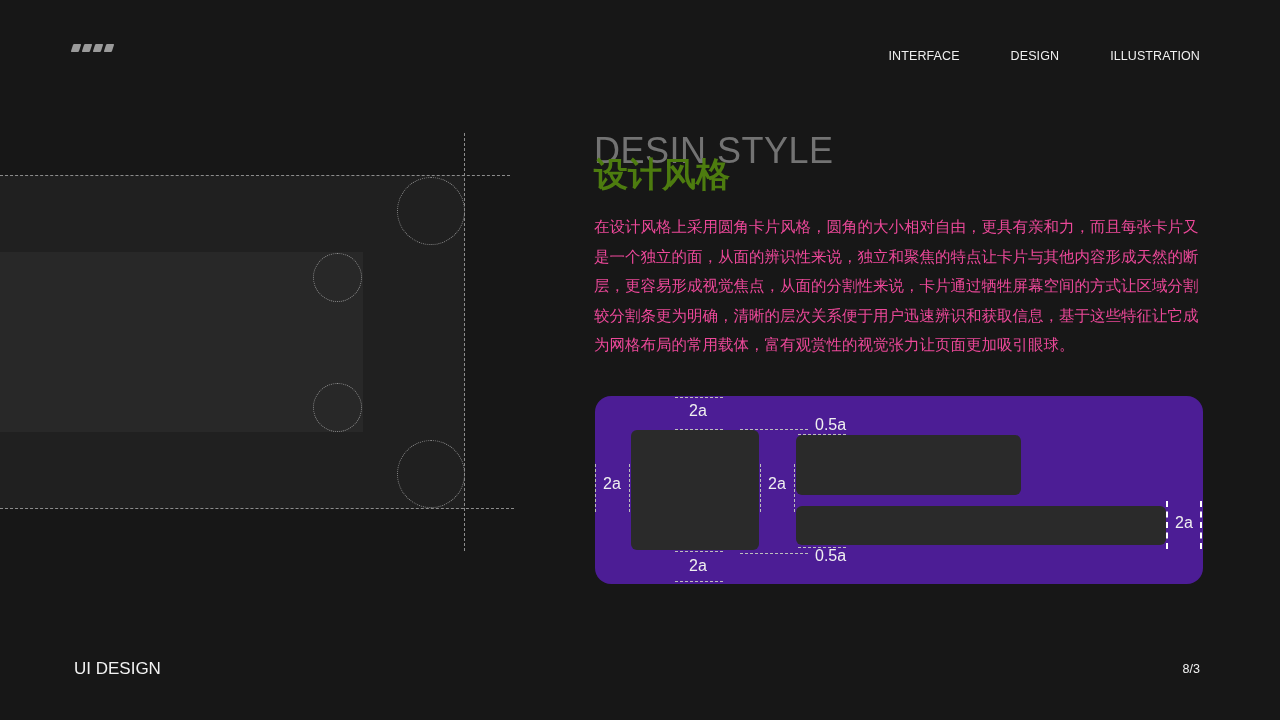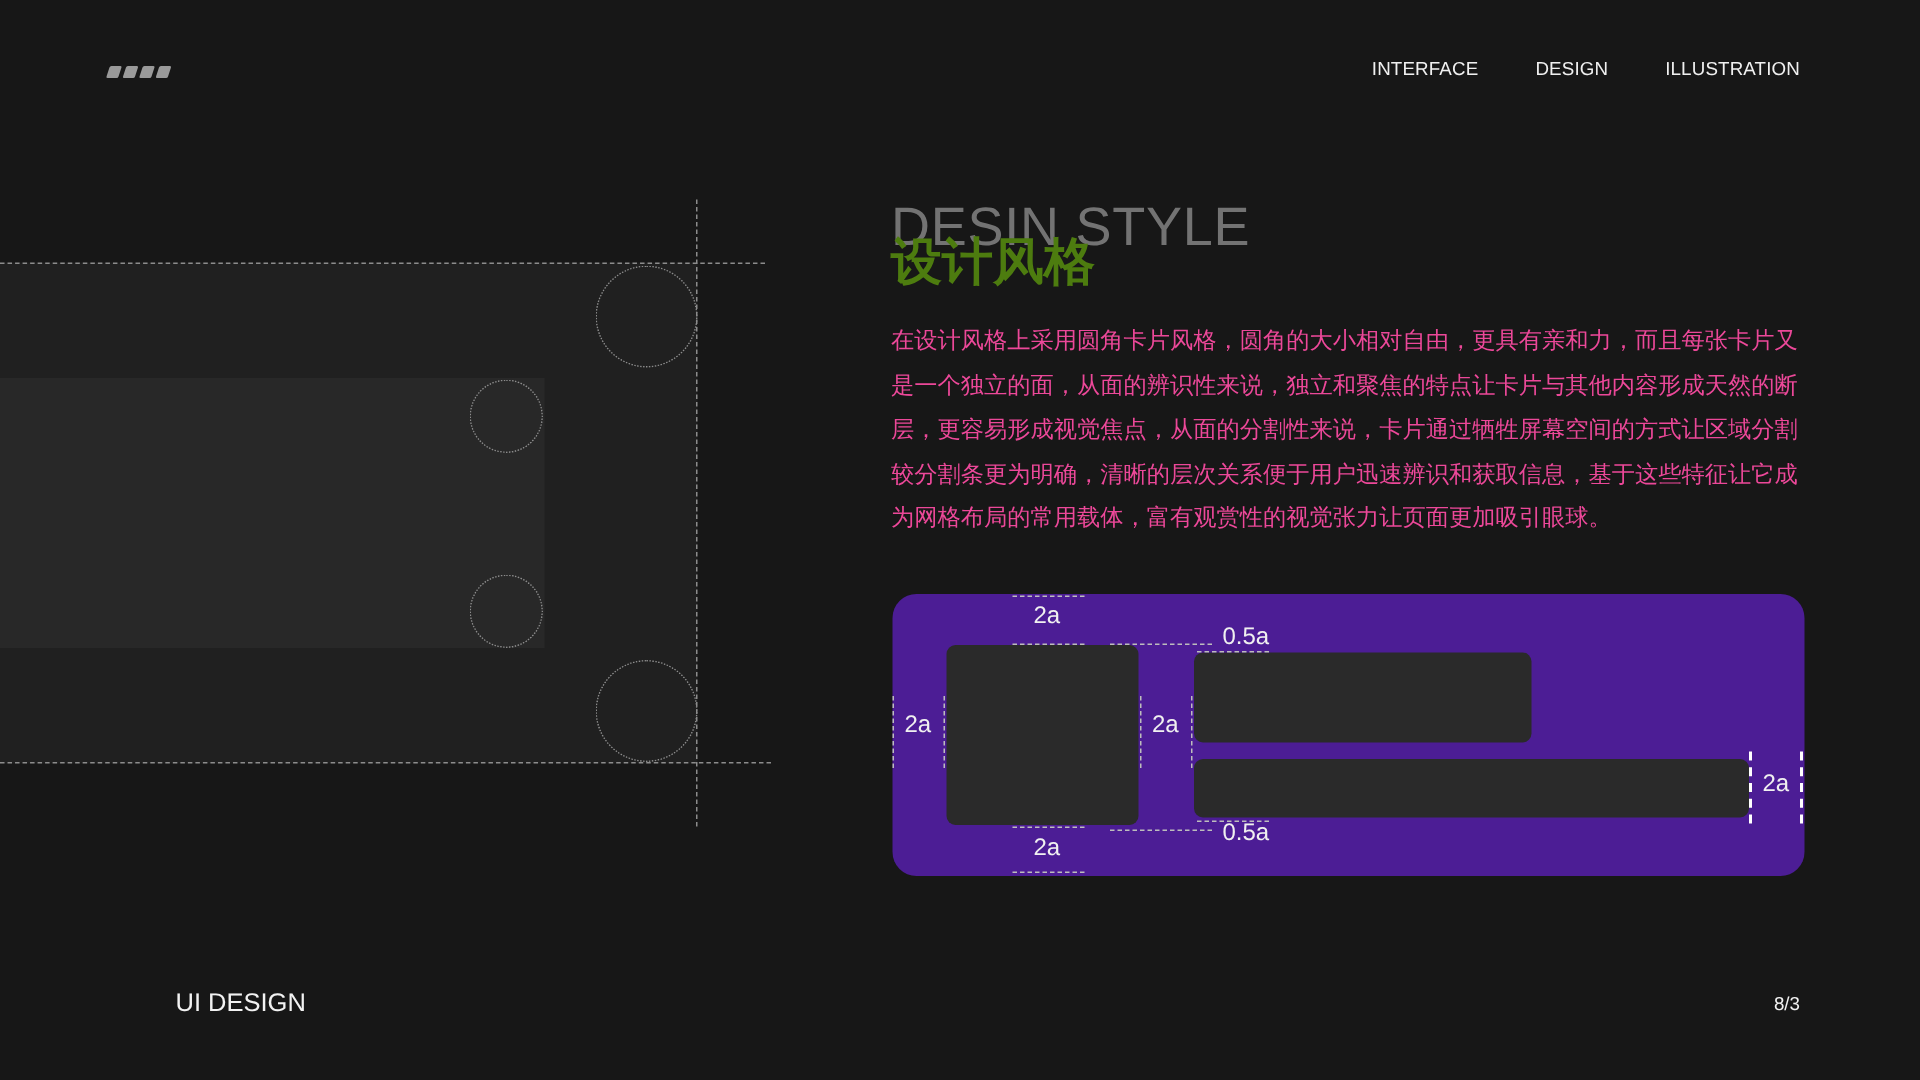--- a/index.html
+++ b/index.html
@@ -2,21 +2,21 @@
 <html><head>
   <meta charset="utf-8">
   <style>
     * { margin: 0; padding: 0; box-sizing: border-box; }
     html, body { width: 1280px; height: 720px; overflow: hidden; background: #171717; }
     body { position: relative; font-family: "Liberation Sans", "DejaVu Sans", sans-serif; color: #fff; }
 
     .logo { position: absolute; left: 72px; top: 44px; display: flex; gap: 3px; }
     .logo span { width: 8px; height: 8px; background: #9a9a9a; transform: skewX(-18deg); border-radius: 1px; }
 
-    .nav { position: absolute; top: 39px; right: 80px; display: flex; gap: 38px; }
+    .nav { position: absolute; top: 49px; right: 80px; display: flex; gap: 51px; }
     .nav a { font-size: 12.5px; color: #f0f0f0; text-decoration: none; letter-spacing: 0.1px; }
 
     
     .ill { position: absolute; left: 0; top: 0; width: 560px; height: 720px; }
     .outer-card { position: absolute; left: 0; top: 175px; width: 465px; height: 334px; background: #202020; }
     .inner-card { position: absolute; left: 0; top: 252px; width: 363px; height: 180px; background: #282828; }
     .hline { position: absolute; height: 0; border-top: 1.5px dashed #8c8c8c; }
     .vline { position: absolute; width: 0; border-left: 1.5px dashed #8c8c8c; }
     .circ { position: absolute; border: 1.5px dotted #8c8c8c; border-radius: 50%; }
 
@@ -26,21 +26,21 @@
     .para { position: absolute; left: 594px; top: 213px; width: 616px; font-size: 15.5px; line-height: 29.5px; color: #ec4899; font-family: "DejaVu Sans", sans-serif; }
 
     
     .diagram { position: absolute; left: 595px; top: 396px; width: 608px; height: 188px; background: #4c1d95; border-radius: 16px; }
     .d-box { position: absolute; background: #2a2a2a; border-radius: 6px; }
     .d-label { position: absolute; font-size: 16px; color: #f0f0f0; }
     .d-h { position: absolute; height: 0; border-top: 1.5px dashed #bdbdbd; }
     .d-v { position: absolute; width: 0; border-left: 1.5px dashed #bdbdbd; }
     .d-v.strong { border-left: 2px dashed #ffffff; }
 
-    .footer-left { position: absolute; left: 74px; top: 659px; font-size: 17px; color: #f2f2f2; margin-left: 43px; }
+    .footer-left { position: absolute; left: 74px; top: 659px; font-size: 17px; color: #f2f2f2; }
     .footer-right { position: absolute; right: 80px; top: 662px; font-size: 12.5px; color: #f2f2f2; }
   </style>
 </head>
 <body>
 
 <div class="logo">
   <span></span>
   <span></span>
   <span></span>
   <span></span>

